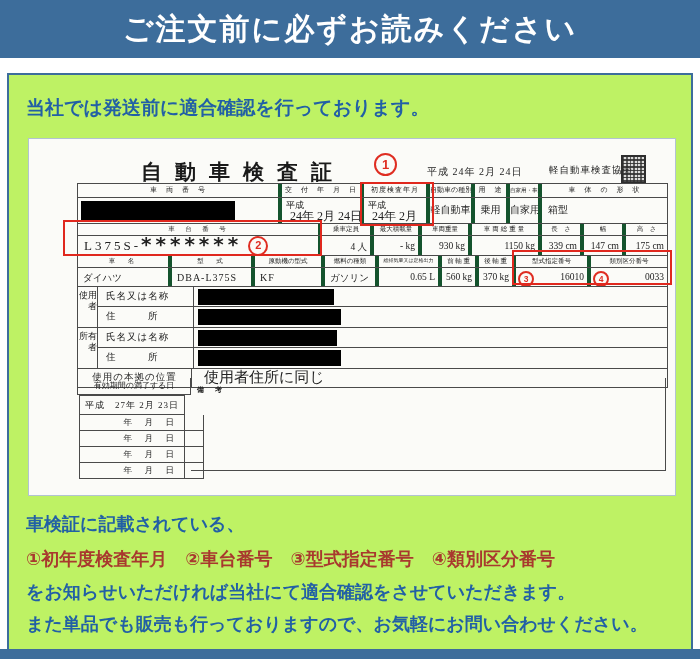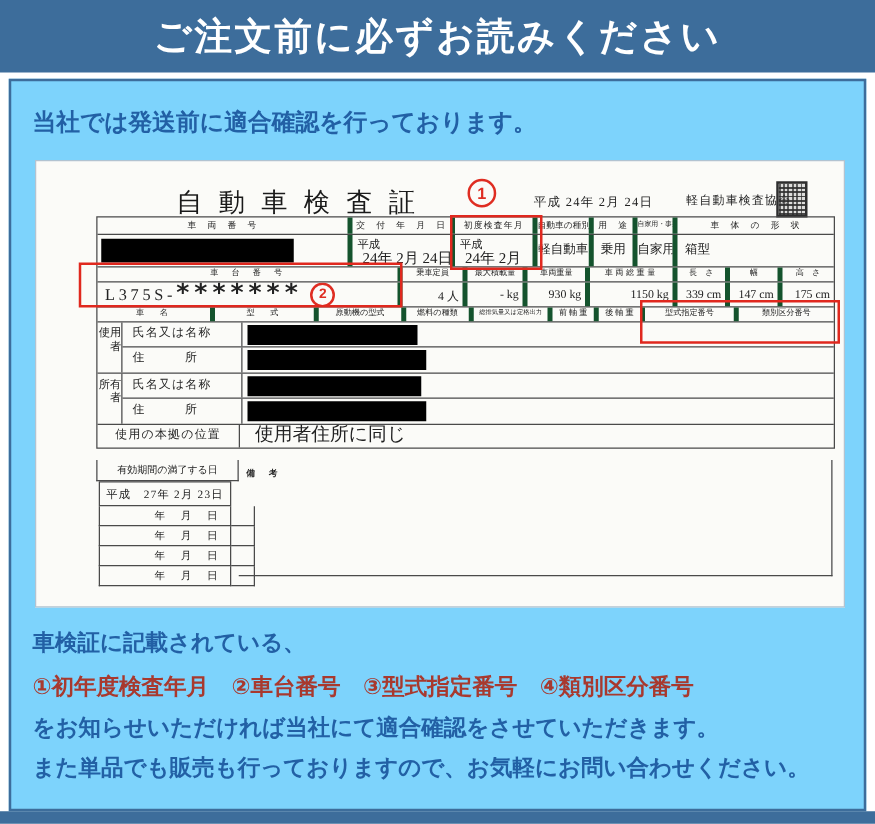--- a/index.html
+++ b/index.html
@@ -8,29 +8,29 @@
 
   
   .banner{position:absolute;left:0;top:0;width:700px;height:58px;background:#3d6d9b;
           display:flex;align-items:center;justify-content:center;}
   .banner span{color:#ffffff;font-size:30px;font-weight:bold;letter-spacing:2px;}
 
   
   .bottombar{position:absolute;left:0;top:649px;width:700px;height:10px;background:#3d6d9b;}
 
   
-  .content{position:absolute;left:7px;top:63px;width:682px;height:582px;
-           border:2px solid #3d6d9b;background:#7dd3fc;}
+  .content{position:absolute;left:7px;top:73px;width:682px;height:582px;
+           border:2px solid #3d6d9b;background:#bef264;}
 
   .intro{position:absolute;left:17px;top:20px;font-size:19px;font-weight:bold;color:#2260a5;}
 
   
   .cert{position:absolute;left:19px;top:63px;width:646px;height:356px;background:#fbfbf8;
         border:1px solid #b2c3d1;font-family:"Liberation Serif","DejaVu Serif",serif;color:#222;}
-  .cert-title{position:absolute;left:112px;top:19px;font-size:21px;font-weight:normal;
+  .cert-title{position:absolute;left:112px;top:19px;font-size:21px;font-weight:bold;
               letter-spacing:13px;color:#1a1a1a;white-space:nowrap;}
   .cert-date{position:absolute;left:398px;top:26px;font-size:10px;letter-spacing:1px;white-space:nowrap;}
   .cert-issuer{position:absolute;left:520px;top:25px;font-size:9.5px;letter-spacing:1px;white-space:nowrap;}
   .seal{position:absolute;left:592px;top:16px;width:21px;height:25px;border:2px solid #2e2e2e;
         background:
           repeating-linear-gradient(0deg, rgba(45,45,45,.85) 0 1.5px, transparent 1.5px 3.5px),
           repeating-linear-gradient(90deg, rgba(45,45,45,.75) 0 1.5px, rgba(190,190,190,.5) 1.5px 3.5px);}
 
   
   .mk{display:inline-flex;align-items:center;justify-content:center;border-radius:50%;
@@ -188,20 +188,37 @@
         <div class="c" style="width:83px;letter-spacing:3px">型　式</div>
         <div class="c" style="width:70px">原動機の型式</div>
         <div class="c" style="width:54px">燃料の種類</div>
         <div class="c" style="width:63px;font-size:5px">総排気量又は定格出力</div>
         <div class="c" style="width:37px">前 軸 重</div>
         <div class="c" style="width:37px">後 軸 重</div>
         <div class="c" style="width:75px">型式指定番号</div>
         <div class="c last" style="width:76px">類別区分番号</div>
       </div>
 
+      <div class="row vrow3">
+        <div class="c" style="width:94px;font-size:9.5px;padding:4px 0 0 5px">ダイハツ</div>
+        <div class="c" style="width:83px;font-size:10px;letter-spacing:1px;padding:4px 0 0 5px">DBA-L375S</div>
+        <div class="c" style="width:70px;font-size:10px;letter-spacing:1px;padding:4px 0 0 5px">KF</div>
+        <div class="c" style="width:54px;font-size:9.5px;padding:4px 0 0 5px">ガソリン</div>
+        <div class="c num3" style="width:63px">0.65 L</div>
+        <div class="c num3" style="width:37px">560 kg</div>
+        <div class="c num3" style="width:37px">370 kg</div>
+        <div class="c" style="width:75px;display:flex;justify-content:space-between;padding-right:3px">
+          <span class="mk mk34">3</span>
+          <span style="font-size:9.5px;padding-top:4px">16010</span>
+        </div>
+        <div class="c last" style="width:76px;display:flex;justify-content:space-between;padding-right:3px">
+          <span class="mk mk34">4</span>
+          <span style="font-size:9.5px;padding-top:4px">0033</span>
+        </div>
+      </div>
 
       <div class="party">
         <div class="vlabel">使用者</div>
         <div class="party-rows">
           <div class="prow top">
             <div class="plabel">氏名又は名称</div>
             <div class="pval">
                 <div class="redact" style="width:136px"></div>
               </div>
           </div>

